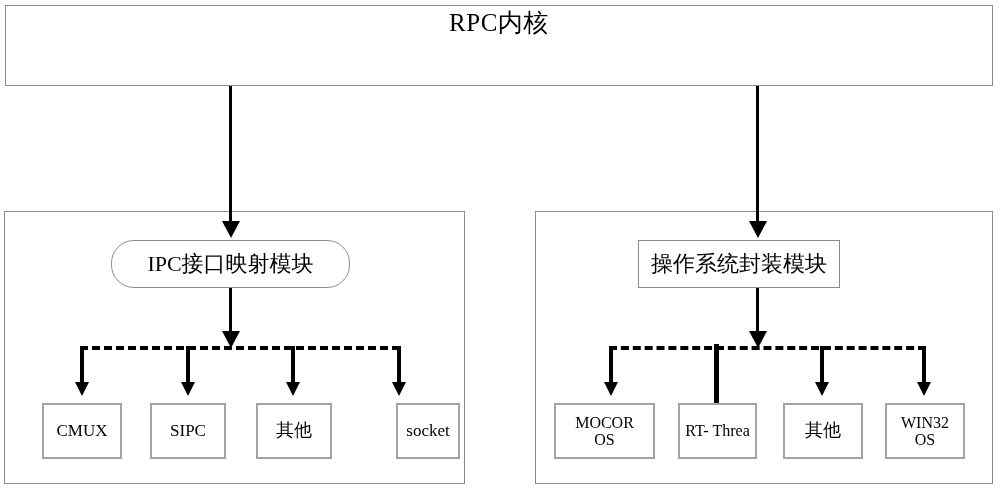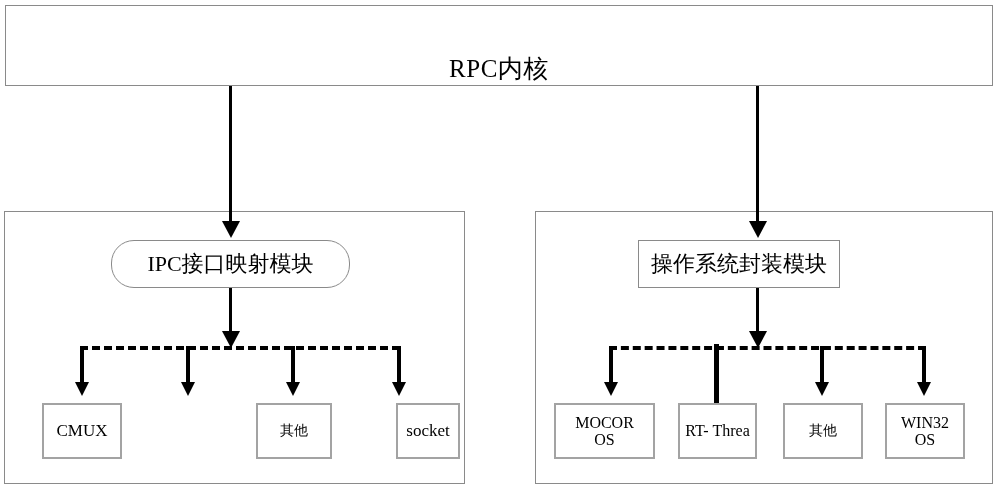--- a/index.html
+++ b/index.html
@@ -21,21 +21,21 @@
   
   .abs { position: absolute; box-sizing: border-box; }
 
   
   .kernel-box {
     left: 5px; top: 5px;
     width: 988px; height: 81px;
     border: 1px solid #8a8a8a;
     background: #ffffff;
     display: flex;
-    align-items: flex-end;
+    align-items: flex-start;
     justify-content: center;
   }
   .kernel-label {
     font-size: 25px;
     color: #000000;
     letter-spacing: 0.5px;
     white-space: nowrap;
   }
 
   
@@ -74,21 +74,21 @@
     align-items: center;
     justify-content: center;
     text-align: center;
     line-height: 1.08;
   }
   .leaf-label {
     font-size: 17px;
     color: #000000;
     padding: 0 2px;
   }
-  .leaf-label.cjk { font-size: 14px; font-family: Liberation Serif, serif; }
+  .leaf-label.cjk { font-size: 18px; font-family: Liberation Serif, serif; }
   .leaf-label.two-line { font-size: 16px; }
 
   
   .vline {
     background: #000000;
     width: 3px;
   }
 
   .arrowhead {
     width: 0; height: 0;
@@ -160,20 +160,23 @@
   <div class="abs arrowhead-sm" style="left:392px; top:382px;"></div>
 
   <div class="abs drop-stub" style="left:80px;  top:370px; height:14px;"></div>
   <div class="abs drop-stub" style="left:186px; top:370px; height:14px;"></div>
   <div class="abs drop-stub" style="left:291px; top:370px; height:14px;"></div>
   <div class="abs drop-stub" style="left:397px; top:370px; height:14px;"></div>
 
   <div class="abs leaf-box" style="left:42px;  width:80px;">
     <span class="leaf-label">CMUX</span>
   </div>
+  <div class="abs leaf-box" style="left:150px; width:76px;">
+    <span class="leaf-label">SIPC</span>
+  </div>
   <div class="abs leaf-box" style="left:256px; width:76px;">
     <span class="leaf-label cjk">其他</span>
   </div>
   <div class="abs leaf-box" style="left:384px; width:64px;margin-left:12px;">
     <span class="leaf-label">socket</span>
   </div>
 
   <div class="abs dashed-bus" style="left:609px; top:346px; width:317px;"></div>
 
   <div class="abs drop-stub" style="left:609px; top:346px; height:24px;"></div>

